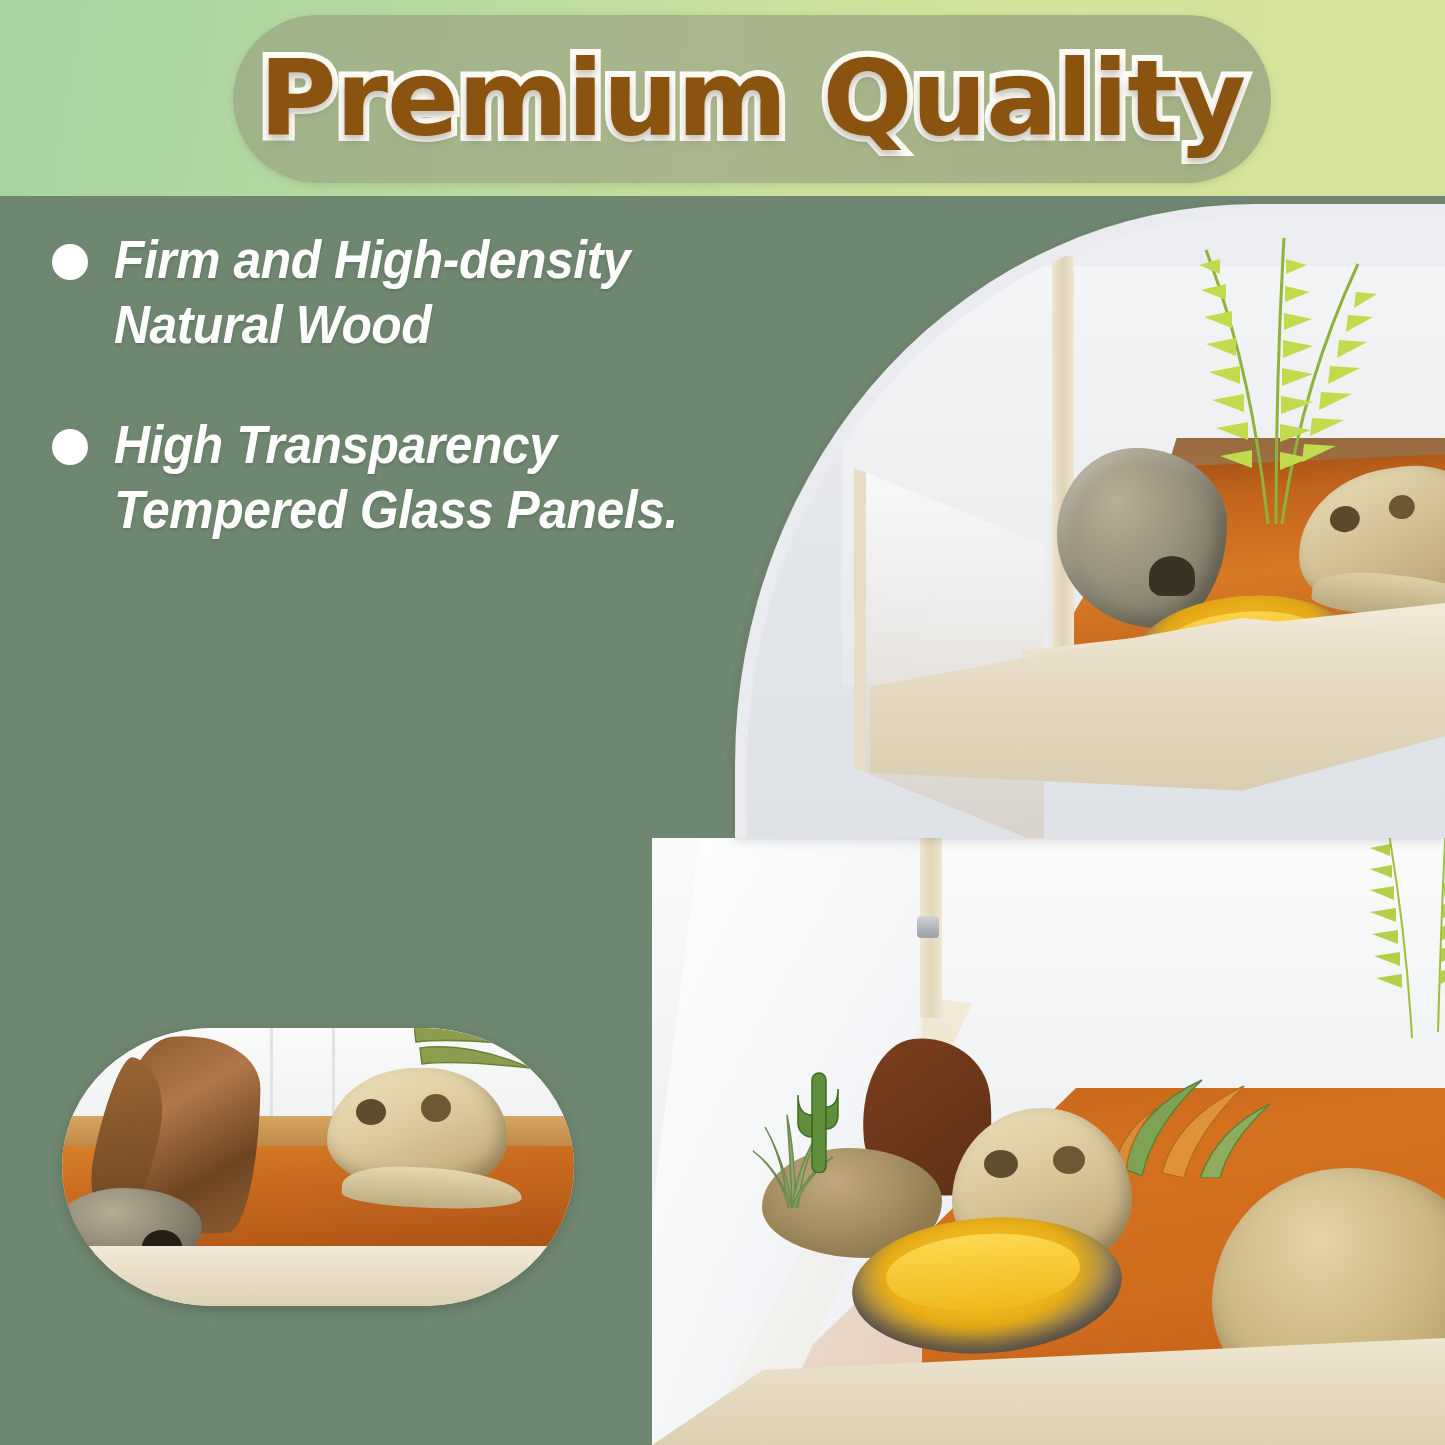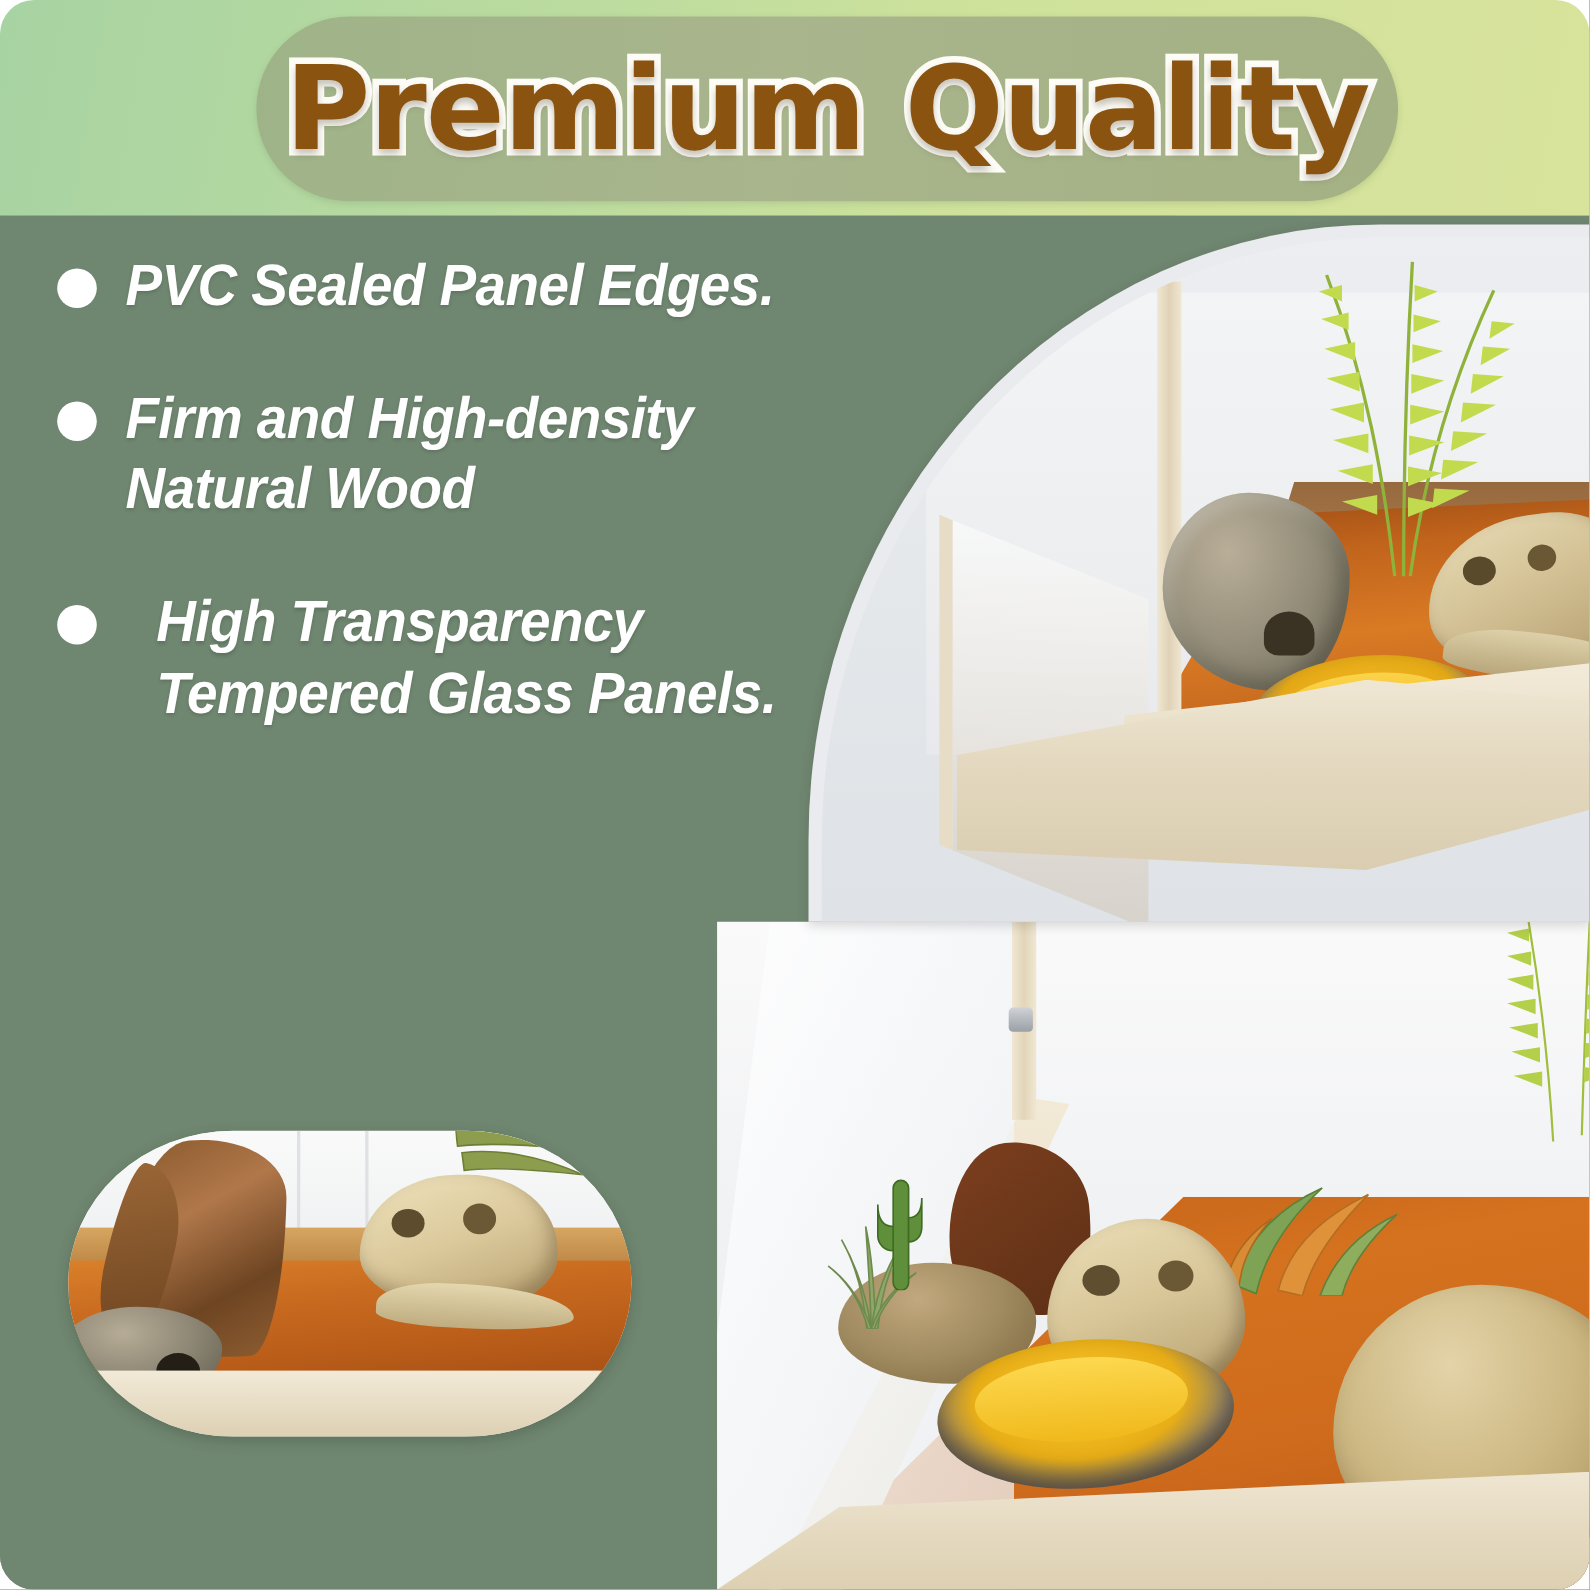--- a/index.html
+++ b/index.html
@@ -1,21 +1,21 @@
 <!DOCTYPE html>
 <html><head>
 <meta charset="utf-8">
 <style>
   html,body{margin:0;padding:0;}
   body{
     width:1445px;height:1445px;overflow:hidden;
     font-family:"Liberation Sans","DejaVu Sans",sans-serif;
     background:#ffffff;
   }
-  .page{position:relative;width:1445px;height:1445px;overflow:hidden;border-radius:31px;}
+  .page{position:relative;width:1445px;height:1445px;overflow:hidden;}
 
   
   .header{
     position:absolute;left:0;top:0;width:1445px;height:197px;
     background:linear-gradient(100deg,#a7d3a2 0%,#bddc9f 38%,#cfe29b 62%,#d8e39b 100%);
   }
   .header-banner{
     position:absolute;left:233px;top:15px;width:1038px;height:168px;
     border-radius:90px;
     background:linear-gradient(95deg,#9fb389 0%,#a9b58c 45%,#a3b184 100%);
@@ -46,21 +46,21 @@
   }
 
   
   .bullets{
     position:absolute;left:52px;top:228px;width:790px;
     z-index:30;
   }
   .bullet{
     display:flex;align-items:flex-start;margin-bottom:56px;
   }
-  .bullet:last-child{margin-bottom:12px;gap:28px;}
+  .bullet:last-child{margin-bottom:12px;}
   .dot{
     flex:0 0 auto;width:36px;height:36px;border-radius:50%;
     background:#ffffff;margin-top:16px;margin-right:26px;
   }
   .btext{
     color:#ffffff;
     font-size:53px;line-height:1.22;
     font-weight:700;font-style:italic;
     font-family:"Liberation Sans","DejaVu Sans",sans-serif;
     letter-spacing:-0.5px;
@@ -476,24 +476,20 @@
         <div class="tt-bowl"></div>
         <div class="tt-rail"></div>
         <div class="tt-basewood"></div>
       </div>
     </div>
   </div>
 
   <div class="bullets">
     <div class="bullet">
       <span class="dot"></span>
-      <span class="btext">PVC Sealed Panel Edges.</span>
-    </div>
-    <div class="bullet">
-      <span class="dot"></span>
       <span class="btext">Firm and High-density Natural Wood</span>
     </div>
     <div class="bullet">
       <span class="dot"></span>
       <span class="btext">High Transparency Tempered Glass Panels.</span>
     </div>
   </div>
 
   <div class="photo-oval">
     <div class="ov-back"></div>

